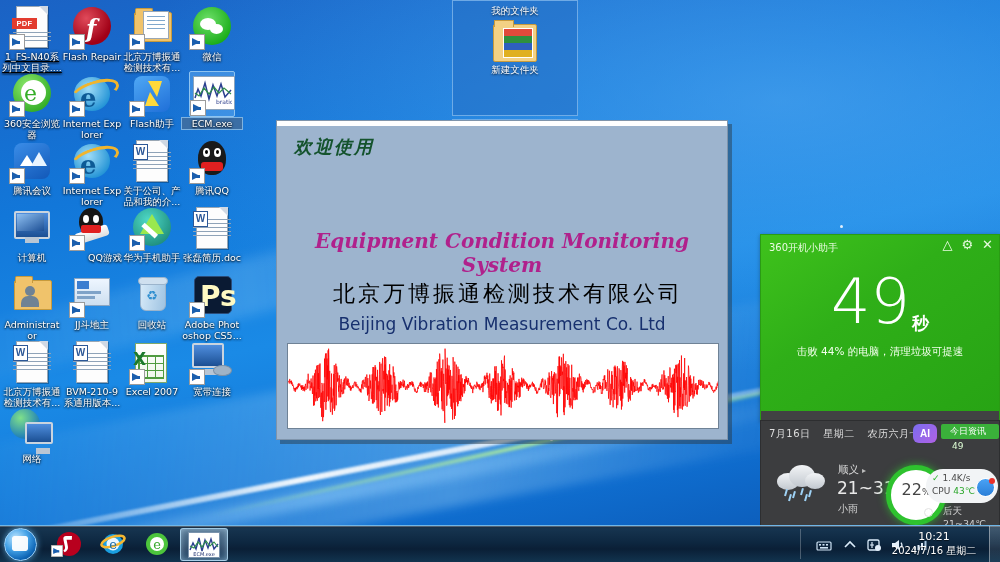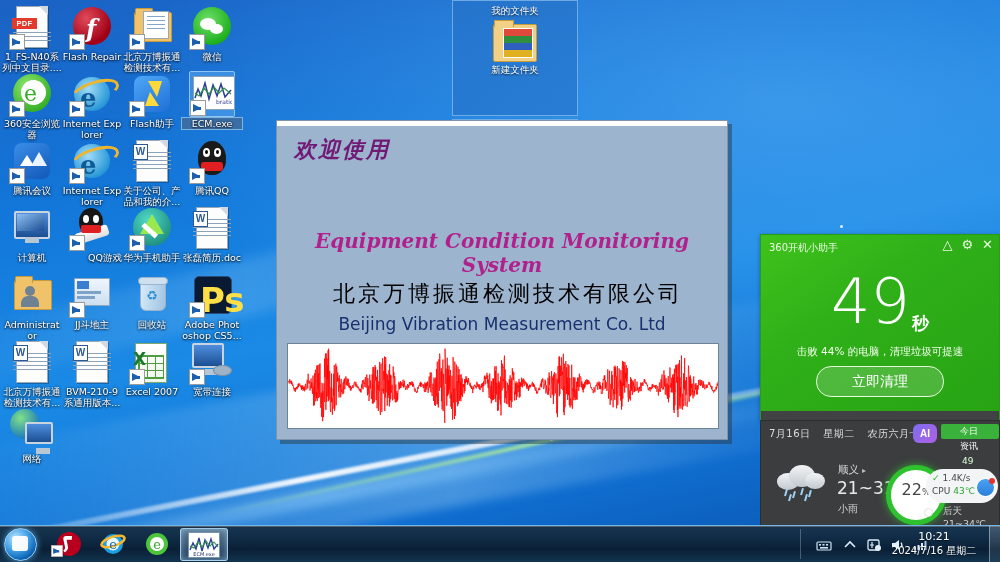--- a/index.html
+++ b/index.html
@@ -77,21 +77,21 @@
   .colorfolder{position:relative;width:42px;height:36px;margin:2px auto 0;background:#f3d184;border:1px solid #c79a3c;border-radius:2px;}
   .colorfolder:before{content:"";position:absolute;left:0;top:-5px;width:18px;height:6px;background:#f3d184;border:1px solid #c79a3c;border-bottom:none;}
   .colorfolder .sw{position:absolute;left:9px;top:3px;width:28px;height:28px;
     background:linear-gradient(#e14a3b 0 25%,#2f8f3e 25% 50%,#2e5fbe 50% 75%,#e0b020 75% 100%);
     border:1px solid #fff;}
 
   
   #splash{position:absolute;left:276px;top:120px;width:450px;height:318px;
     background:#9db4ce;border:1px solid #7f94ab;box-shadow:4px 4px 0 rgba(40,50,60,.45);}
   #splash .topwhite{position:absolute;left:0;top:0;right:0;height:5px;background:#fff;}
-  #splash .welcome{position:absolute;left:17px;top:14px;font-size:22px;color:#701a75;
+  #splash .welcome{position:absolute;left:17px;top:14px;font-size:18px;color:#14532d;
     font-weight:bold;font-style:italic;font-family:"DejaVu Serif","Liberation Serif",serif;letter-spacing:2px;}
   #splash .title-cn{position:absolute;left:0;right:0;top:58px;text-align:center;font-size:38px;
     color:#1f22c8;font-weight:bold;letter-spacing:8px;
     font-family:"DejaVu Serif","Liberation Serif",serif;}
   #splash .title-en{position:absolute;left:0;right:0;top:108px;text-align:center;font-size:20px;
     color:#b0218c;font-weight:bold;font-style:italic;
     font-family:"DejaVu Serif","Liberation Serif",serif;}
   #splash .company-cn{position:absolute;left:12px;right:0;top:158px;text-align:center;font-size:22px;
     color:#000000;letter-spacing:3px;font-family:"DejaVu Serif","Liberation Serif",serif;}
   #splash .company-en{position:absolute;left:0;right:0;top:193px;text-align:center;font-size:17px;
@@ -121,21 +121,21 @@
 
   
   #weather{position:absolute;left:760px;top:420px;width:238px;height:106px;
     background:#3c3d3f;border:1px solid #2d2e30;color:#e8e8e8;}
   #weather .wrow1{position:absolute;left:8px;top:6px;font-size:10px;letter-spacing:.5px;
     font-family:"DejaVu Sans",sans-serif;color:#dedede;}
   #weather .wrow1 b{font-weight:normal;margin-right:9px;}
   .ai-pill{position:absolute;left:152px;top:3px;width:24px;height:19px;border-radius:6px;
     background:linear-gradient(135deg,#7b6df0,#b061e4);color:#fff;font-size:10px;font-weight:bold;
     text-align:center;line-height:19px;}
-  .news-pill{position:absolute;left:180px;top:3px;height:15px;padding:0 19px;border-radius:2px;
+  .news-pill{position:absolute;left:180px;top:3px;height:15px;padding:0 9px;border-radius:2px;
     background:#3ab13a;color:#fff;font-size:9px;line-height:15px;font-family:"DejaVu Sans",sans-serif;}
   .news-pill em{font-style:normal;color:#dfffd6;margin-left:2px;}
   #weather .cloud{position:absolute;left:14px;top:42px;width:52px;height:34px;}
   #weather .cloud .c1,#weather .cloud .c2,#weather .cloud .c3{position:absolute;border-radius:50%;
     background:linear-gradient(#f2f4f6,#c2c8cf);}
   #weather .cloud .c1{left:2px;top:10px;width:22px;height:17px;}
   #weather .cloud .c2{left:14px;top:2px;width:26px;height:22px;}
   #weather .cloud .c3{left:30px;top:10px;width:20px;height:16px;}
   #weather .rain i{position:absolute;width:1.5px;height:7px;background:#9fd2f5;transform:rotate(16deg);}
   #weather .wcity{position:absolute;left:77px;top:42px;font-size:10.5px;color:#dcdcdc;font-family:"DejaVu Sans",sans-serif;}
@@ -199,21 +199,21 @@
   <div class="streak s3"></div>
   <div class="streak s2"></div>
   <div class="streak s4"></div>
   <div class="sparkle" style="left:63%;top:51%"></div>
   <div class="sparkle" style="left:71%;top:60%"></div>
   <div class="sparkle" style="left:55%;top:78%"></div>
   <div class="sparkle" style="left:84%;top:40%"></div>
 </div>
 
 <div id="icon-grid">
-    <div class="dicon" style="left: 2px; top: 2px;">
+    <div class="dicon" style="left: 2px; top: 2px; text-decoration: underline;">
       <div class="glyph">
         <div class="doc"></div>
         <div class="doclines" style="top:28px;height:10px"></div>
         <div class="badge-pdf">PDF</div>
         <div class="shortcut"></div>
       </div>
       <div class="lbl">1_FS-N40系列中文目录....</div>
     </div>
     <div class="dicon" style="left: 62px; top: 2px;">
       <div class="glyph">
@@ -377,21 +377,21 @@
       <div class="glyph">
         <div style="position:absolute;left:11px;top:8px;width:24px;height:29px;border-radius:3px 3px 6px 6px;background:linear-gradient(100deg,rgba(225,240,250,.95),rgba(170,200,225,.9));border:1px solid #9bb4cc"></div>
         <div style="position:absolute;left:9px;top:5px;width:28px;height:6px;border-radius:4px;background:#cfe0ef;border:1px solid #9bb4cc"></div>
         <div style="position:absolute;left:17px;top:16px;color:#2f8fd0;font-size:13px">♻</div>
       </div>
       <div class="lbl">回收站</div>
     </div>
     <div class="dicon" style="left: 182px; top: 270px;">
       <div class="glyph">
         <div style="position:absolute;left:5px;top:4px;width:36px;height:36px;border-radius:5px;background:#0a1a33;border:1px solid #2a4c7a"></div>
-        <div style="position:absolute;left:11px;top:8px;color:#fde047;font-size:34px;font-weight:bold;font-family:'DejaVu Sans',sans-serif">Ps</div>
+        <div style="position:absolute;left:11px;top:8px;color:#fef9c3;font-size:28px;font-weight:bold;font-family:'DejaVu Sans',sans-serif">Ps</div>
         <div class="shortcut"></div>
       </div>
       <div class="lbl">Adobe Photoshop CS5...</div>
     </div>
     <div class="dicon" style="left: 2px; top: 337px;">
       <div class="glyph">
         <div class="doc"></div>
         <div class="doclines"></div>
         <div class="badge-w">W</div>
       </div>
@@ -461,21 +461,20 @@
   <div class="w-title">360开机小助手</div>
   <div class="w-tools">
     <span>△</span>
     <span>⚙</span>
     <span>✕</span>
   </div>
   <div class="bignum">
     <span>49</span><i>秒</i>
   </div>
   <div class="w-sub">击败 44% 的电脑，清理垃圾可提速</div>
-  <div class="w-btn">立即清理</div>
   <div class="w-foot"></div>
 </div>
 
 <div id="weather">
   <div class="wrow1">
     <b>7月16日</b>
     <b>星期二</b>
     <b>农历六月十一</b>
   </div>
   <div class="ai-pill">AI</div>

